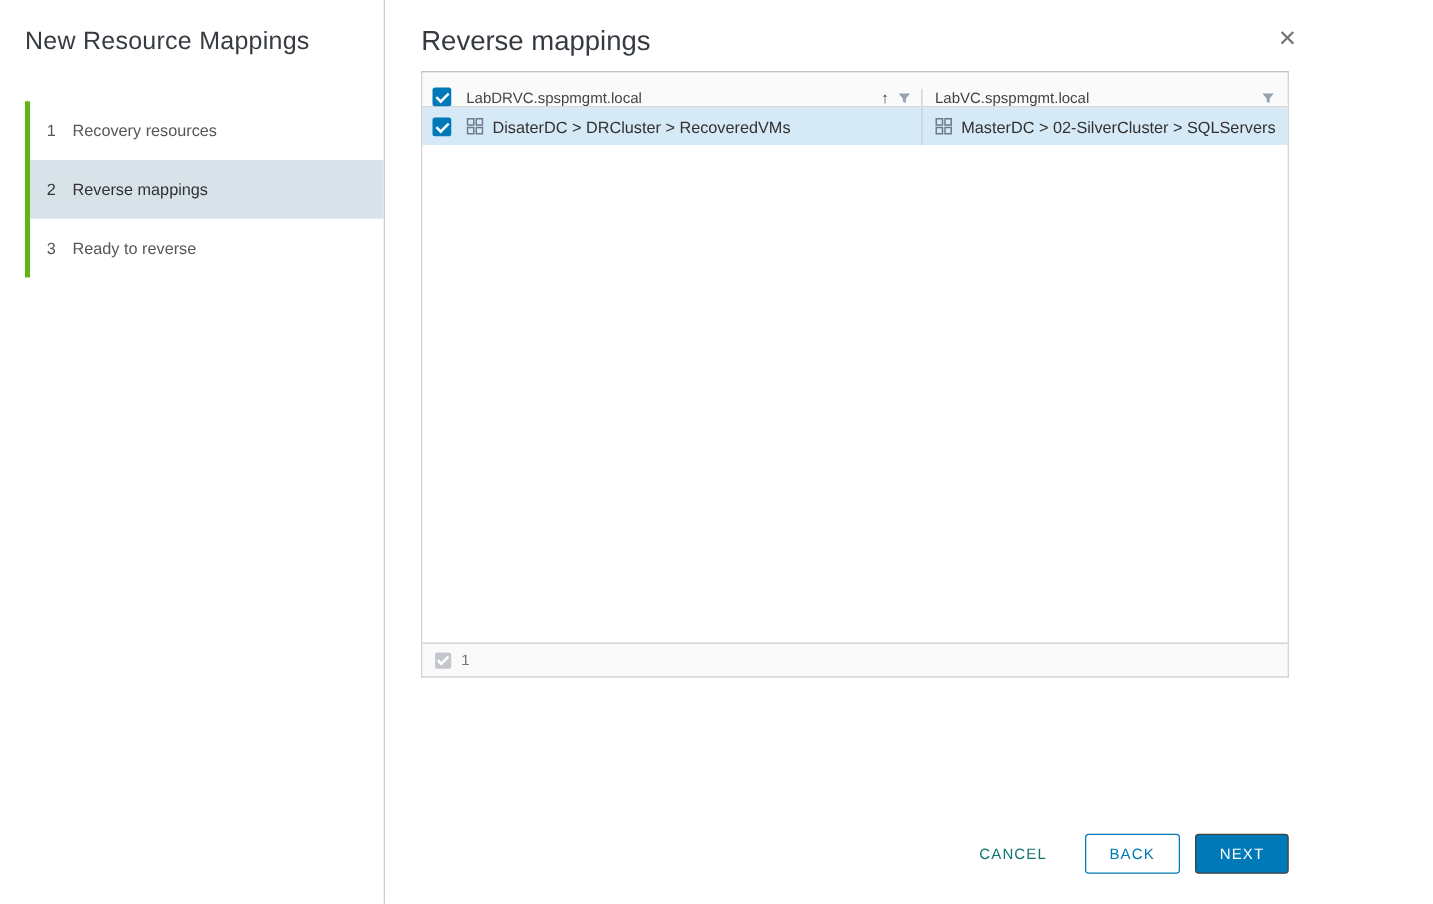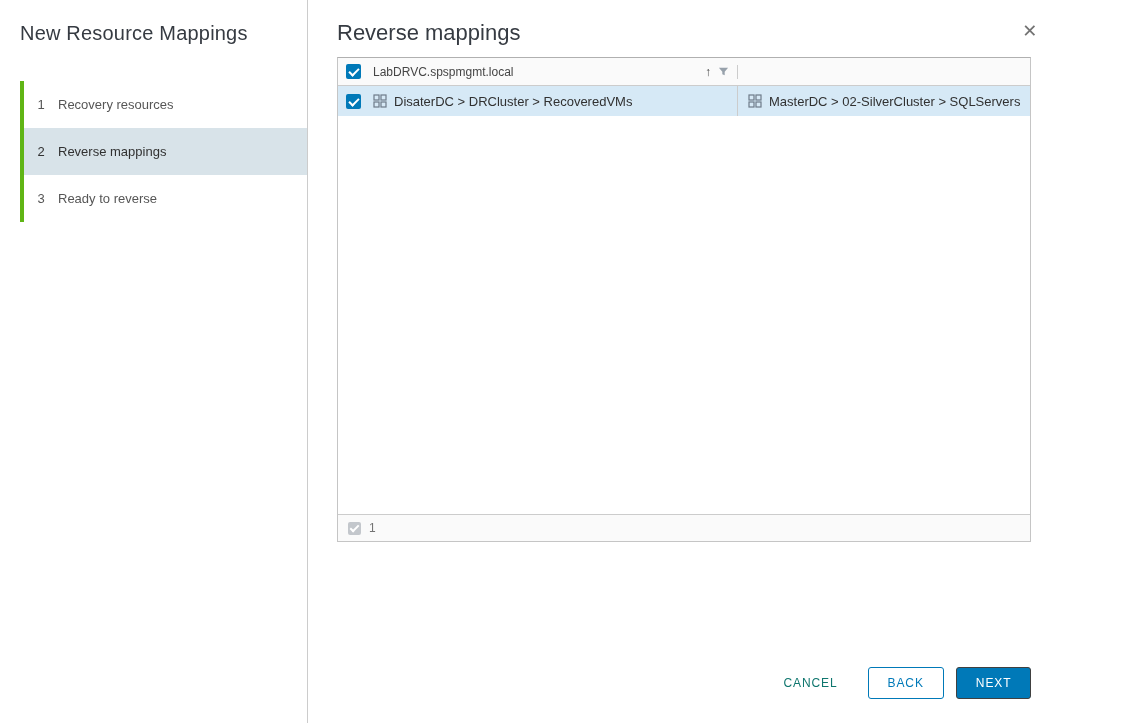--- a/index.html
+++ b/index.html
@@ -84,21 +84,21 @@
     margin-top: 11px;
     border: 1px solid #c5c5c5;
     border-top-color: #b0b0b0;
     display: flex;
     flex-direction: column;
     height: 485px;
     background: #ffffff;
   }
   .grid-header {
     display: flex;
-    align-items: center;
+    align-items: flex-end;
     height: 28px;
     background: #fafafa;
     border-bottom: 1px solid #cccccc;
     font-size: 12px;
     color: #454545;
   }
   .grid-row {
     display: flex;
     align-items: stretch;
     height: 30px;
@@ -241,20 +241,28 @@
           <span class="header-label">LabDRVC.spspmgmt.local</span>
           <span class="hdr-icons">
             <span class="sort-icon">↑</span>
             <span class="filter-icon">
               <svg width="11" height="11" viewBox="0 0 12 12">
                   <path d="M1 2 H11 L7.3 6.3 V10.2 L4.7 9 V6.3 Z" fill="#97a1ab"></path>
                 </svg>
             </span>
           </span>
         </div>
+        <div class="cell col2 header-cell">
+          <span class="header-label">LabVC.spspmgmt.local</span>
+          <span class="filter-icon">
+            <svg width="11" height="11" viewBox="0 0 12 12">
+                <path d="M1 2 H11 L7.3 6.3 V10.2 L4.7 9 V6.3 Z" fill="#97a1ab"></path>
+              </svg>
+          </span>
+        </div>
       </div>
 
       <div class="grid-row selected">
         <div class="cell cell-check">
           <span class="checkbox"></span>
         </div>
         <div class="cell col1 row-cell">
           <span style="display:inline-flex;">
             <svg width="14" height="14" viewBox="0 0 14 14" fill="none" stroke="#6d7b89" stroke-width="1.2">
               <rect x="1" y="1" width="5" height="5"></rect>

